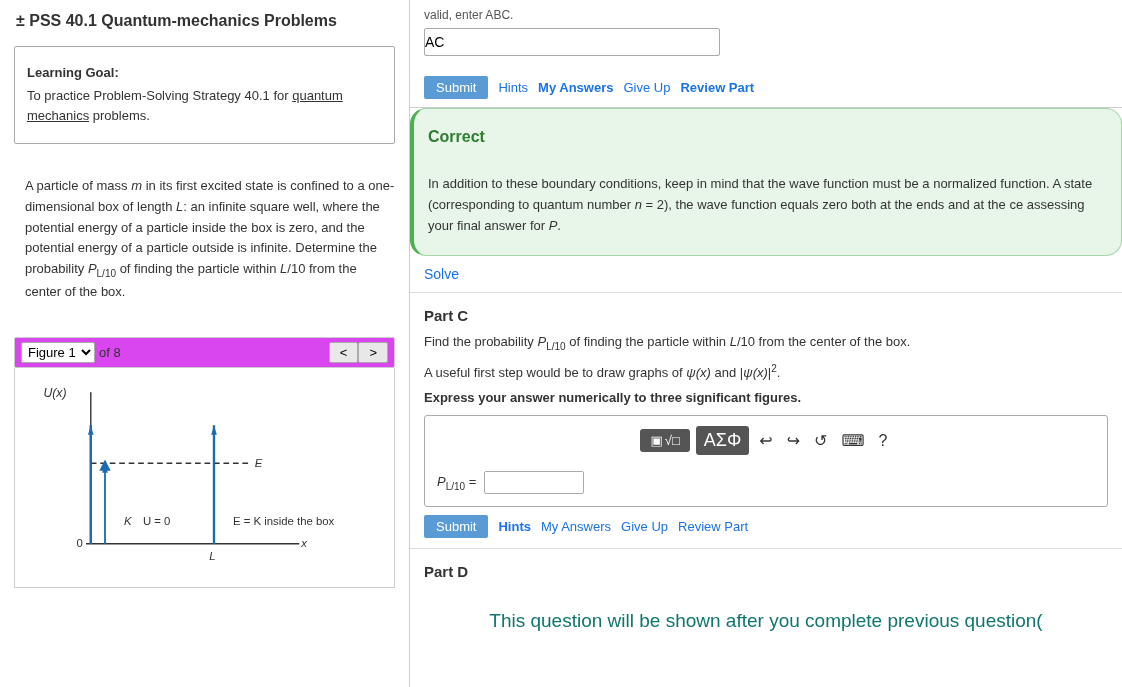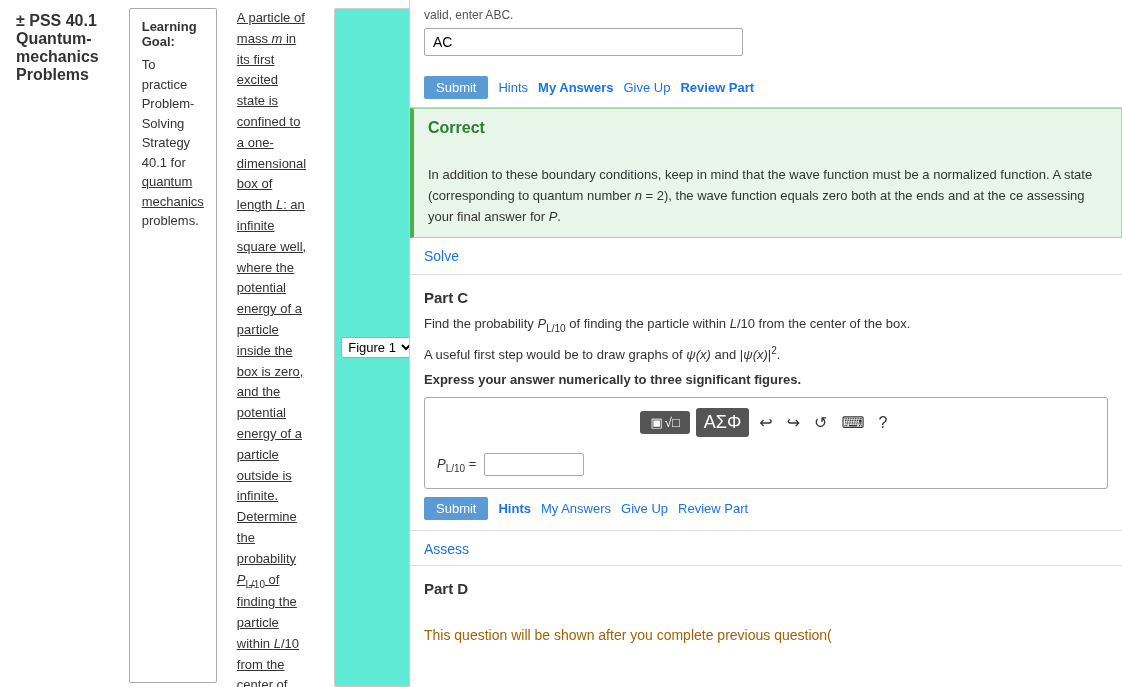--- a/index.html
+++ b/index.html
@@ -4,70 +4,69 @@
   <style>
     * { box-sizing: border-box; margin: 0; padding: 0; }
     body { font-family: Arial, sans-serif; font-size: 14px; color: #333; background: #fff; display: flex; height: 687px; overflow: hidden; }
 
     
     #left-panel {
       width: 410px;
       min-width: 410px;
       border-right: 1px solid #ccc;
       display: flex;
-      flex-direction: row;
+      flex-direction: column;
       overflow-y: auto;
       padding: 0;
     }
 
     .problem-title {
       font-size: 16px;
       font-weight: bold;
       padding: 12px 16px 8px 16px;
       border-bottom: none;
     }
 
     .learning-goal-box {
       border: 1px solid #aaa;
-      margin: 8px 14px 4px 14px;
-      padding: 10px 12px;
+      margin: 8px 14px 24px 14px;
+      padding: 18px 12px;
       border-radius: 2px;
     }
 
     .learning-goal-title {
       font-weight: bold;
       margin-bottom: 6px;
       font-size: 13px;
     }
 
     .learning-goal-text {
       font-size: 13px;
       line-height: 1.5;
     }
 
     .learning-goal-text a {
       text-decoration: underline;
       color: #333;
     }
 
     .problem-description {
-      padding: 8px 14px 12px 6px;
+      padding: 8px 14px 12px 25px;
       font-size: 13px;
       line-height: 1.6;
-      text-decoration: underline;
     }
 
     .figure-controls {
       display: flex;
       align-items: center;
       border: 1px solid #ccc;
-      margin: 8px 14px 0 14px;
+      margin: 22px 14px 0 14px;
       border-radius: 2px;
       padding: 4px 6px;
-      background: #5eead4;
+      background: #d946ef;
     }
 
     .figure-select {
       font-size: 13px;
       margin-right: 4px;
       border: 1px solid #aaa;
       border-radius: 2px;
       padding: 1px 2px;
       background: #fff;
     }
@@ -103,21 +102,22 @@
       padding: 0;
     }
 
     .correct-banner {
       background: #e8f5e9;
       border-left: 4px solid #4caf50;
       border-top: 1px solid #a5d6a7;
       border-right: 1px solid #a5d6a7;
       border-bottom: 1px solid #a5d6a7;
       margin: 0 0 0 0;
-      padding: 10px 14px;
+      padding: 19px 14px;
+      border-radius: 16px;
     }
 
     .correct-title {
       font-size: 16px;
       font-weight: bold;
       color: #2e7d32;
       margin-bottom: 6px;
     }
 
     .correct-text {
@@ -274,23 +274,23 @@
       padding: 10px 14px 8px 14px;
       text-decoration: none;
       border-bottom: 1px solid #ddd;
     }
 
     .part-d-section {
       padding: 14px 14px 10px 14px;
     }
 
     .part-d-message {
-      font-size: 14px;
-      color: #a16207;
-      text-align: left;
+      font-size: 19px;
+      color: #0f766e;
+      text-align: center;
       margin-top: 30px;
     }
 
     
     .math-italic { font-style: italic; }
     .sub { font-size: 10px; vertical-align: sub; }
     .sup { font-size: 10px; vertical-align: super; }
 
     
     .figure-svg {
@@ -298,23 +298,23 @@
       height: 100%;
     }
 
     
     .top-input-area {
       padding: 8px 14px 4px 14px;
     }
 
     .answer-text-input {
       border: 1px solid #aaa;
-      padding: 5px 8px;
+      padding: 5px 0;
       font-size: 14px;
-      width: 319px;
+      width: 296px;
       border-radius: 2px;
       display: block;
       margin-bottom: 8px;
     }
 
     .hint-text {
       font-size: 12px;
       color: #555;
       margin-bottom: 6px;
     }
@@ -453,19 +453,18 @@
 
     <div class="part-action-bar">
       <button class="btn-submit">Submit</button>
       <a href="#" class="action-link-blue">Hints</a>
       <a href="#" class="action-link">My Answers</a>
       <a href="#" class="action-link">Give Up</a>
       <a href="#" class="action-link">Review Part</a>
     </div>
   </div>
 
-  <a href="#" class="assess-link">Assess</a>
 
   <div class="part-d-section">
     <div class="part-title">Part D</div>
     <div class="part-d-message">This question will be shown after you complete previous question(</div>
   </div>
 </div>
 
 </body></html>

